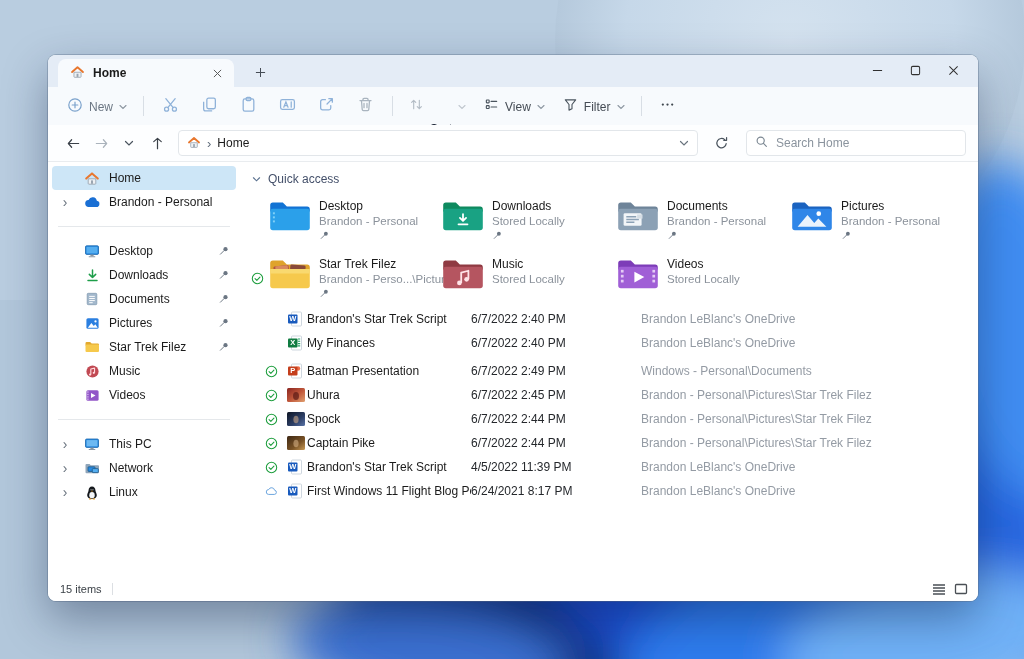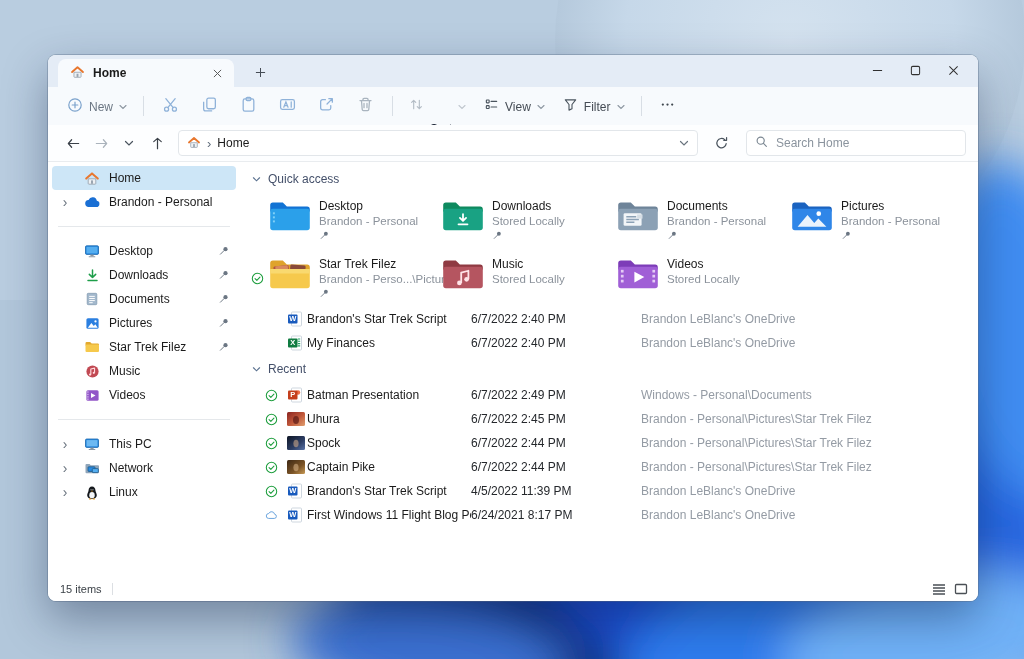--- a/index.html
+++ b/index.html
@@ -624,26 +624,20 @@
                 <rect x="1" y="3.5" width="9.5" height="9" rx="1" fill="#107c41"></rect>
                 <text x="5.75" y="10.4" font-size="7.5" font-weight="bold" fill="#fff" text-anchor="middle" font-family="Liberation Sans,sans-serif">X</text>
               </svg>
             </span>
           <span class="f-name">My Finances</span>
           <span class="f-date">6/7/2022 2:40 PM</span>
           <span class="f-loc">Brandon LeBlanc's OneDrive</span>
         </div>
       </div>
 
-      <div class="sec-head" style="margin-top:4px">
-        <span><svg width="9" height="7" viewBox="0 0 10 8">
-              <path d="M1.5 2 L5 5.5 L8.5 2" fill="none" stroke="#5b7290" stroke-width="1.3" stroke-linecap="round"></path>
-            </svg></span>
-        <span>Recent</span>
-      </div>
 
       <div class="flist">
         <div class="frow">
           <span class="f-status">
               <svg width="13" height="13" viewBox="0 0 16 16">
                 <circle cx="8" cy="8" r="6.4" fill="#fff" stroke="#1e9e3e" stroke-width="1.3"></circle>
                 <path d="M5 8.2 L7.2 10.4 L11 6.2" fill="none" stroke="#1e9e3e" stroke-width="1.3" stroke-linecap="round" stroke-linejoin="round"></path>
               </svg>
             </span>
           <span class="f-ico">

